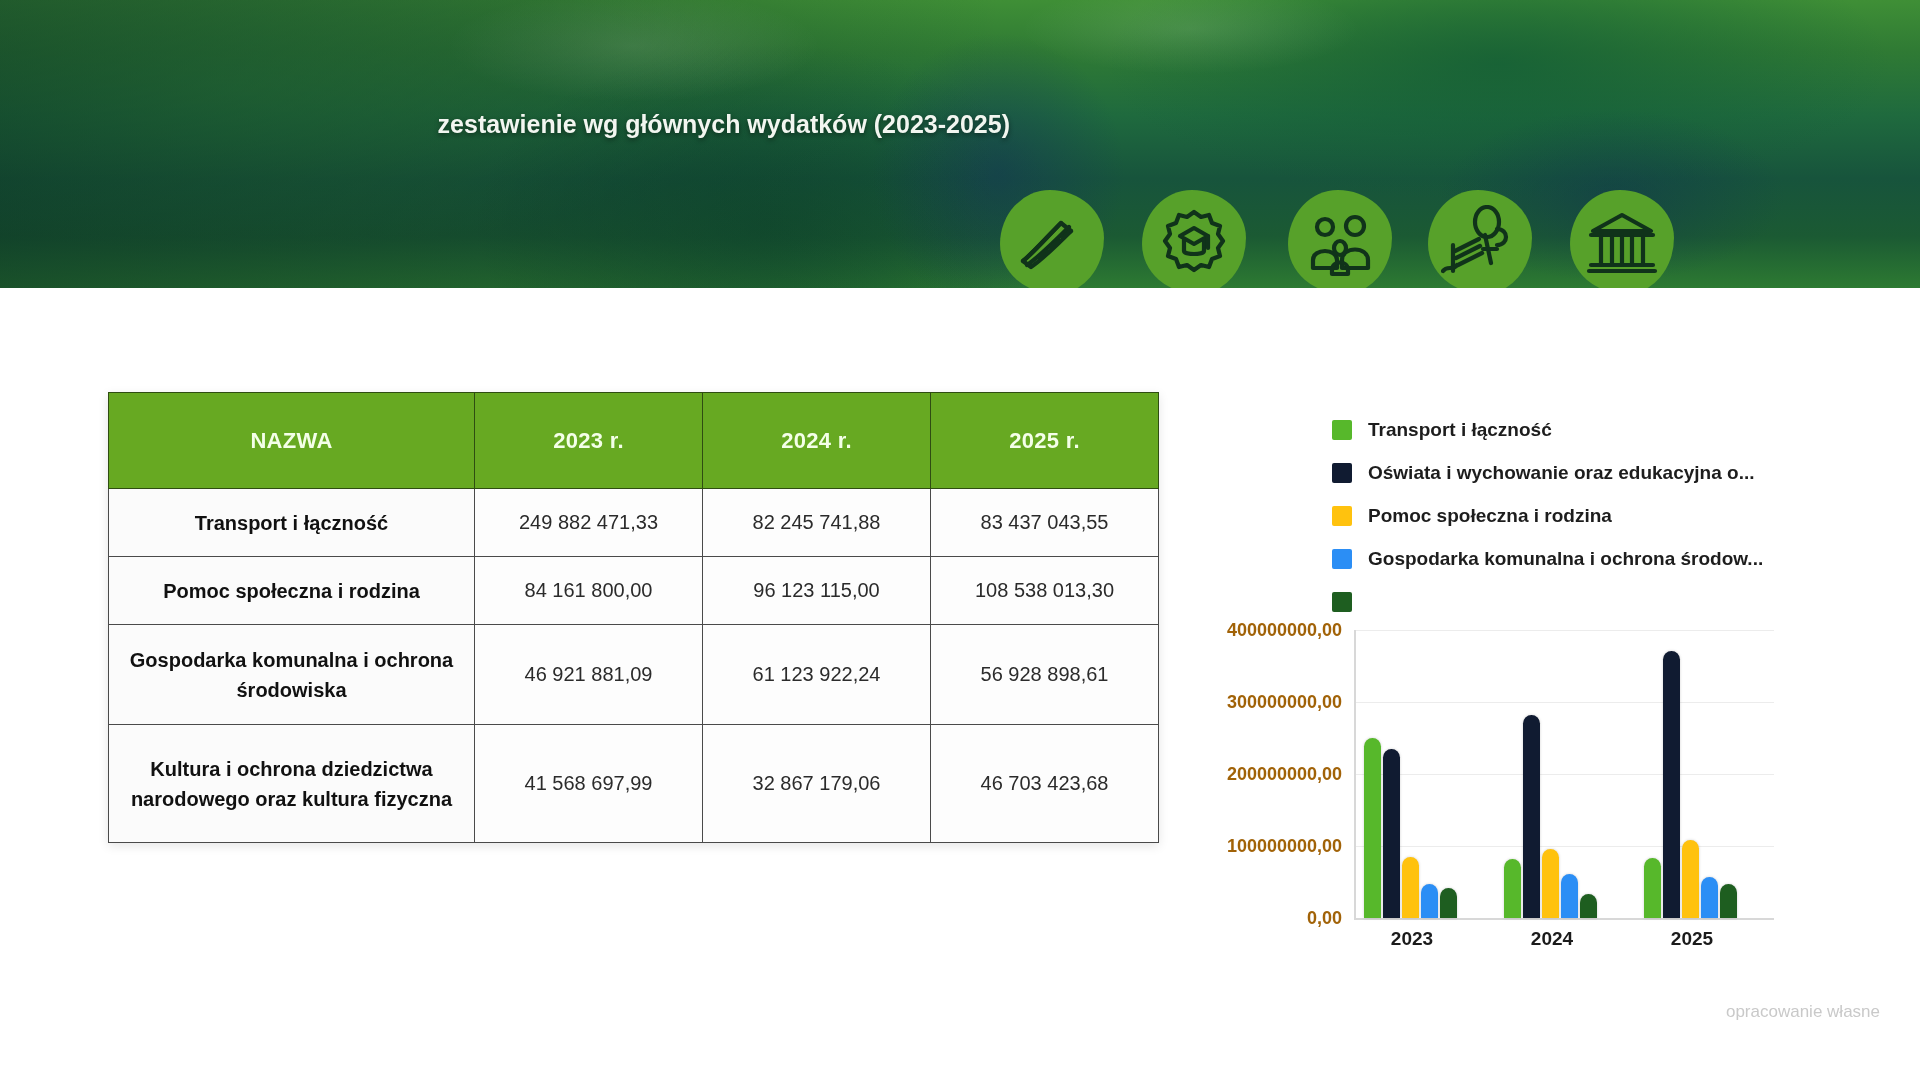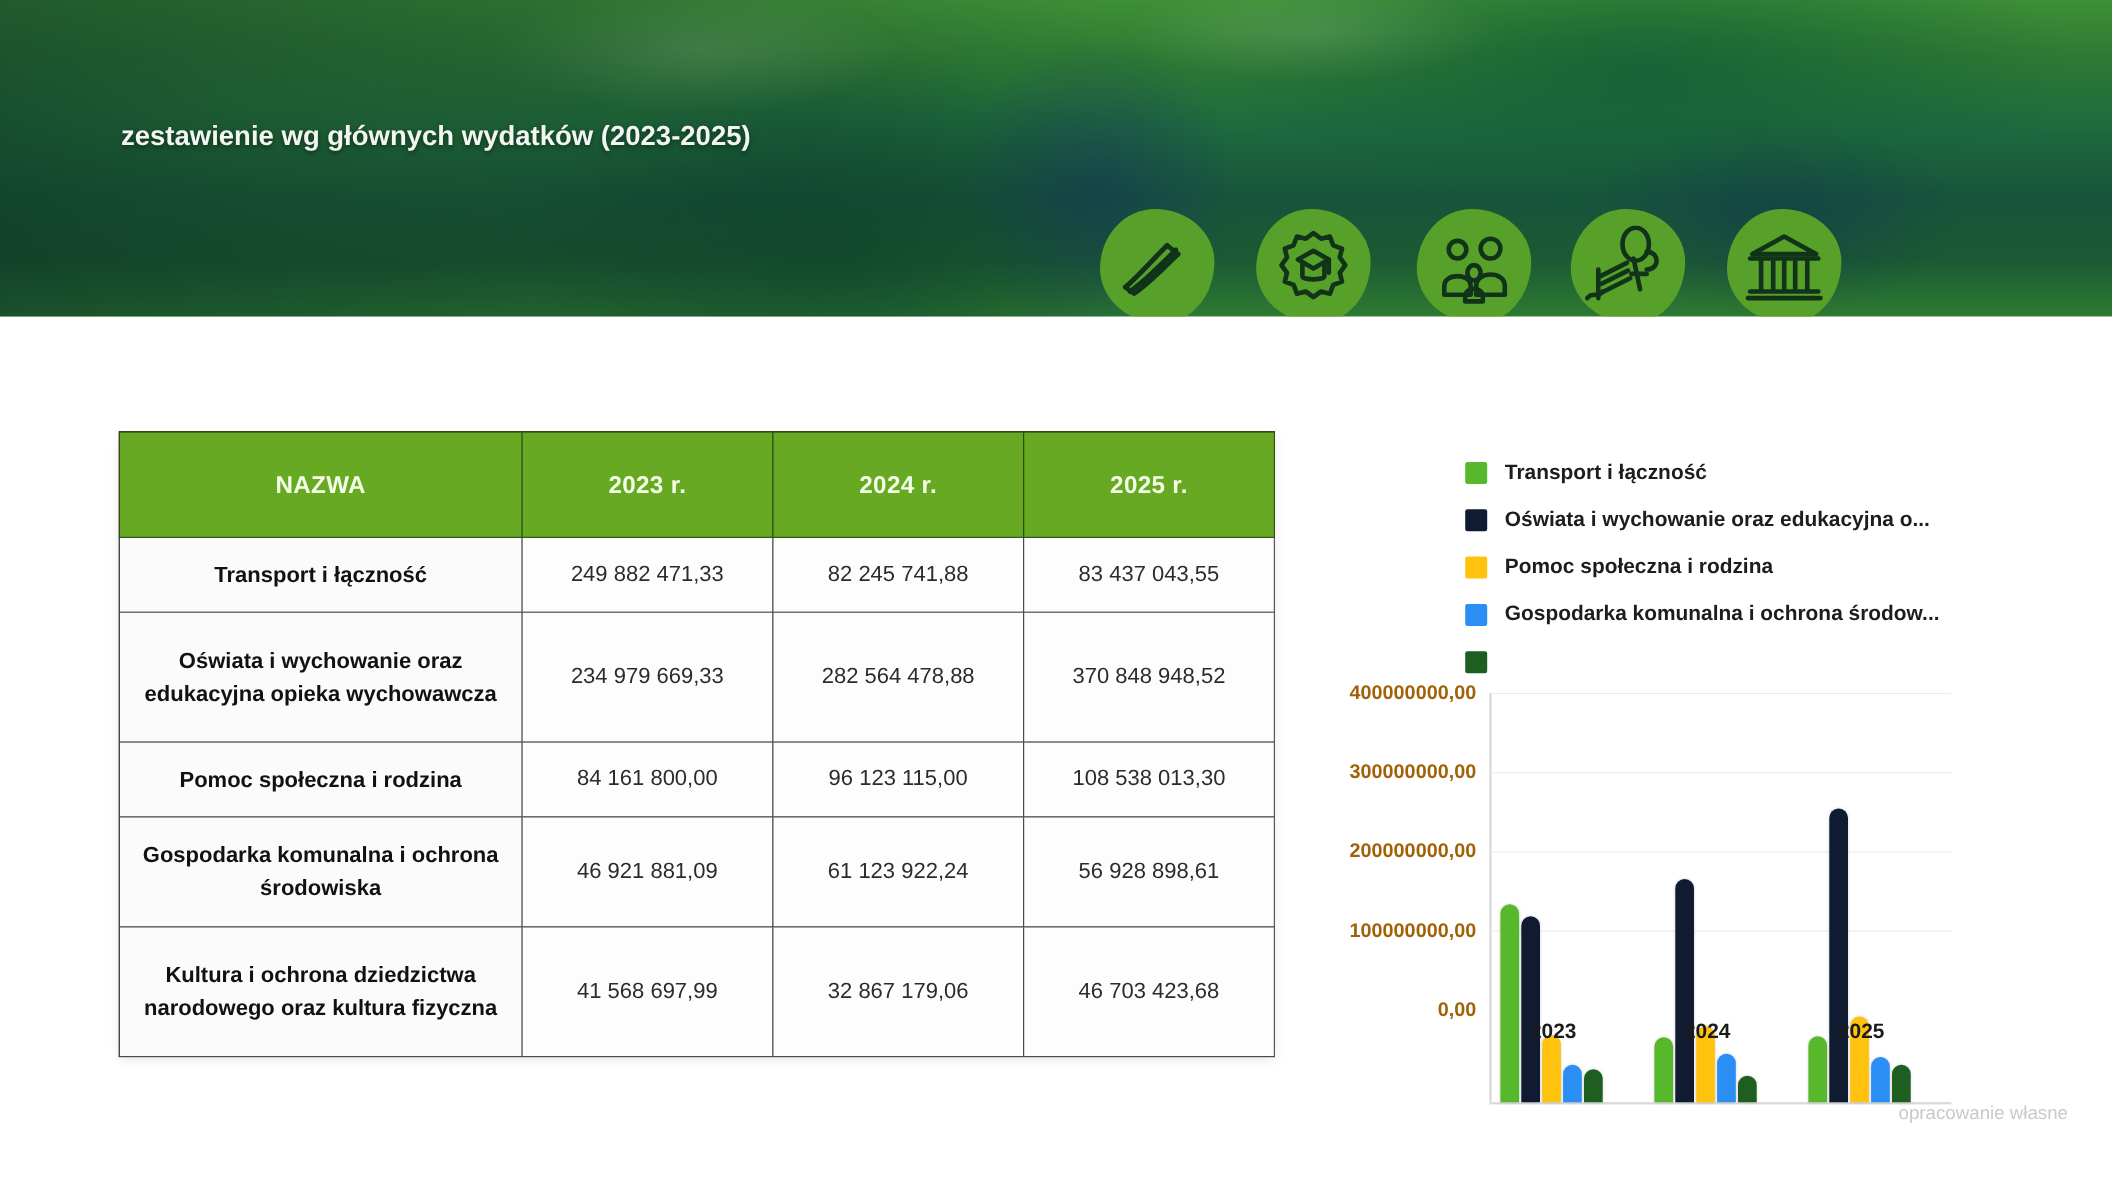--- a/index.html
+++ b/index.html
@@ -62,20 +62,21 @@
     white-space: nowrap;
   }
   .subtitle {
     margin-top: 12px;
     color: #f2f6f0;
     font-size: 25px;
     font-weight: 600;
     line-height: 32px;
     text-shadow: 0 2px 5px rgba(0,0,0,.45);
     white-space: nowrap;
+    text-align: right;
   }
 
   
   .icon-row {
     position: absolute;
     left: 1000px; top: 190px;
     width: 900px; height: 110px;
   }
   .icon-blob {
     position: absolute;
@@ -188,21 +189,21 @@
     right: 12px;
     transform: translateY(-50%);
     font-size: 18px;
     font-weight: bold;
     color: #a16207;
     white-space: nowrap;
   }
   .plot-area {
     position: absolute;
     left: 174px; top: 0;
-    width: 420px; height: 374px;
+    width: 420px; height: 290px;
     border-left: 2px solid #d8d8d8;
   }
   .gridline {
     position: absolute;
     left: 0; width: 100%;
     height: 1px;
     background: #ececec;
   }
   .baseline {
     position: absolute;
@@ -329,26 +330,20 @@
           <th>2024 r.</th>
           <th>2025 r.</th>
         </tr>
       </thead>
       <tbody>
         <tr class="r1">
           <td class="name">Transport i łączność</td>
           <td class="num">249 882 471,33</td>
           <td class="num">82 245 741,88</td>
           <td class="num">83 437 043,55</td>
-        </tr>
-        <tr class="r2">
-          <td class="name">Oświata i wychowanie oraz edukacyjna opieka wychowawcza</td>
-          <td class="num">234 979 669,33</td>
-          <td class="num">282 564 478,88</td>
-          <td class="num">370 848 948,52</td>
         </tr>
         <tr class="r3">
           <td class="name">Pomoc społeczna i rodzina</td>
           <td class="num">84 161 800,00</td>
           <td class="num">96 123 115,00</td>
           <td class="num">108 538 013,30</td>
         </tr>
         <tr class="r4">
           <td class="name">Gospodarka komunalna i ochrona środowiska</td>
           <td class="num">46 921 881,09</td>

